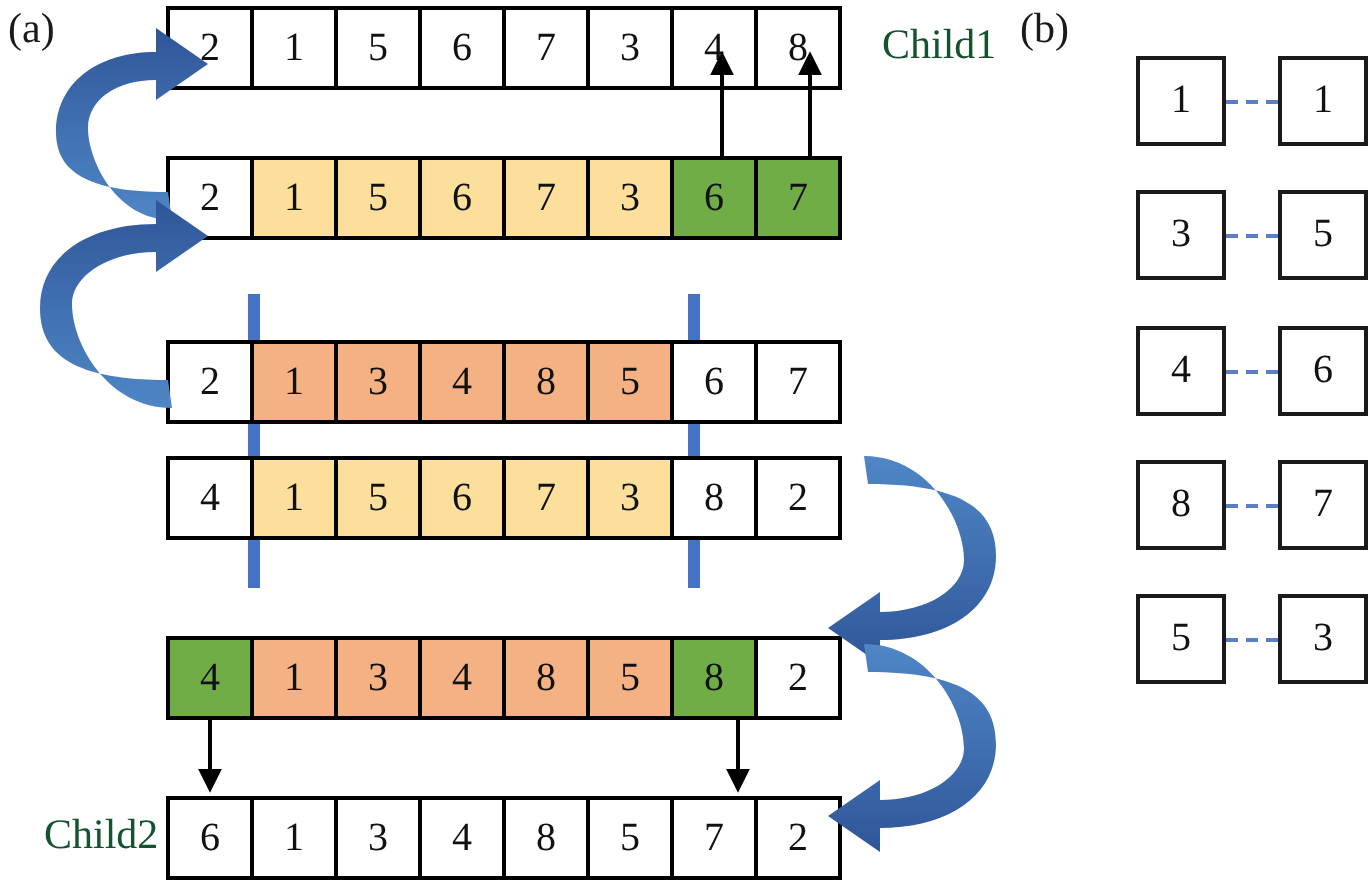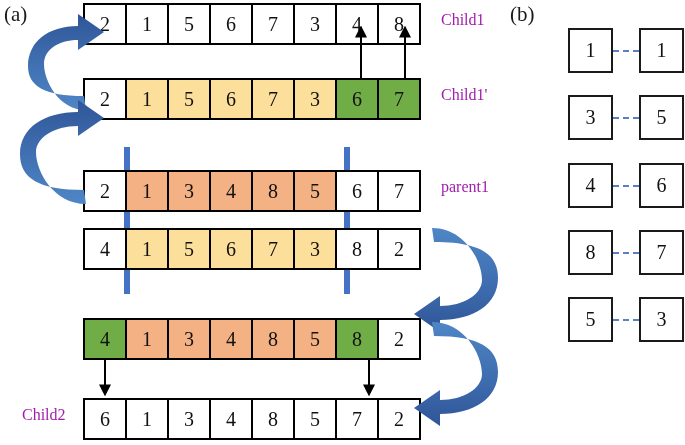--- a/index.html
+++ b/index.html
@@ -45,22 +45,22 @@
     line-height: 1;
   }
   .cell:first-child { margin-left: 0; }
   .cell.yellow { background: #FBDF9B; }
   .cell.orange { background: #F4B183; }
   .cell.green  { background: #70AD47; }
   .cell.white  { background: #ffffff; }
 
   .row-label {
     position: absolute;
-    font-size: 16px;
-    color: #a21caf;
+    font-size: 21px;
+    color: #14532d;
     white-space: nowrap;
     line-height: 1;
     text-align: right;
   }
 
   
   .cutline {
     position: absolute;
     width: 6px;
     background: #4472C4;
@@ -122,33 +122,31 @@
   <div class="row" style="left:83px; top:78px;">
     <div class="cell white">2</div>
     <div class="cell yellow">1</div>
     <div class="cell yellow">5</div>
     <div class="cell yellow">6</div>
     <div class="cell yellow">7</div>
     <div class="cell yellow">3</div>
     <div class="cell green">6</div>
     <div class="cell green">7</div>
   </div>
-  <div class="row-label" style="left:441px; top:87px;">Child1'</div>
 
   <div class="row" style="left:83px; top:170px;">
     <div class="cell white">2</div>
     <div class="cell orange">1</div>
     <div class="cell orange">3</div>
     <div class="cell orange">4</div>
     <div class="cell orange">8</div>
     <div class="cell orange">5</div>
     <div class="cell white">6</div>
     <div class="cell white">7</div>
   </div>
-  <div class="row-label" style="left:441px; top:179px;">parent1</div>
 
   <div class="row" style="left:83px; top:228px;">
     <div class="cell white">4</div>
     <div class="cell yellow">1</div>
     <div class="cell yellow">5</div>
     <div class="cell yellow">6</div>
     <div class="cell yellow">7</div>
     <div class="cell yellow">3</div>
     <div class="cell white">8</div>
     <div class="cell white">2</div>

